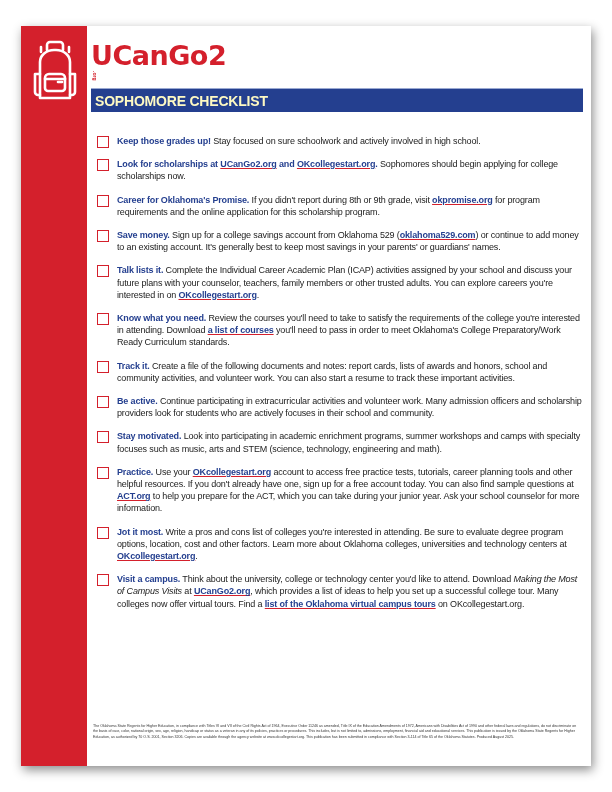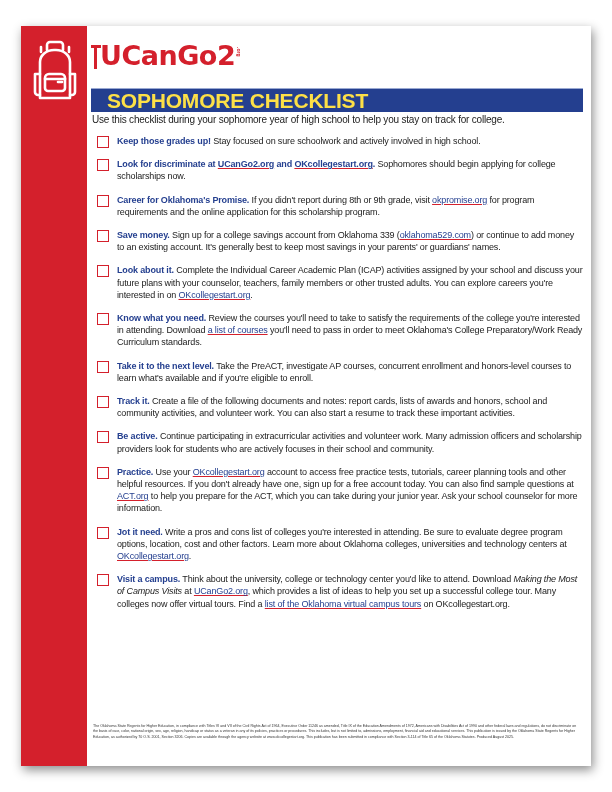--- a/index.html
+++ b/index.html
@@ -10,46 +10,46 @@
     .page {
       position: absolute; left: 21px; top: 26px; width: 570px; height: 740px;
       background: #ffffff;
       box-shadow: 2px 4px 10px rgba(0,0,0,0.45);
     }
     .sidebar {
       position: absolute; left: 0; top: 0; width: 66px; height: 100%;
       background: #d4202c;
     }
     .backpack { position: absolute; left: 11px; top: 14px; width: 46px; height: 60px; }
-    .logo { position: absolute; left: 70px; top: 13px; height: 34px; display: flex; align-items: center; }
+    .logo { position: absolute; left: 70px; top: 13px; height: 34px; display: flex; align-items: flex-start; flex-direction: column; }
     .logo-text {
       color: #d4202c; font-weight: bold; font-size: 27px; letter-spacing: -0.5px;
       font-family: "DejaVu Sans", sans-serif; line-height: 30px;
     }
     .logo-tm { color: #d4202c; font-size: 5px; writing-mode: vertical-rl; margin-left: 1px; margin-bottom: 8px; font-weight: bold; }
     .title-bar {
       position: absolute; left: 70px; top: 62px; width: 492px; height: 24px;
       background: #243f8f; border-top: 1px solid #9aa9d2; box-sizing: border-box;
     }
     .title-bar span {
-      color: #fde047; font-weight: bold; font-size: 21px; line-height: 24px; padding-left: 16px; letter-spacing: -0.2px;
+      color: #fef9c3; font-weight: bold; font-size: 14px; line-height: 24px; padding-left: 4px; letter-spacing: -0.2px;
       display: block;
     }
     .intro {
       position: absolute; left: 71px; top: 88px; font-size: 10px; color: #222; letter-spacing: -0.2px;
     }
     .list { position: absolute; left: 76px; top: 109px; width: 486px; }
     .item { position: relative; padding-left: 20px; margin-bottom: 11px; font-size: 9px; line-height: 12.2px; color: #222; letter-spacing: -0.15px; }
     .checkbox {
       position: absolute; left: 0; top: 1px; width: 12px; height: 12px;
       border: 1.5px solid #d4202c; background: #fff; box-sizing: border-box; cursor: pointer;
     }
     .lead { color: #243f8f; font-weight: bold; }
     .lead a, .link { color: #243f8f; text-decoration: underline; text-decoration-color: #d4202c; margin-top: 11px; }
-    .link { font-weight: normal; }
+    .link { font-weight: bold; }
     .lead a { font-weight: bold; }
     .footer {
       position: absolute; left: 72px; top: 698px; width: 486px; font-size: 3.6px; line-height: 5.4px; color: #333;
     }
   </style>
 </head>
 <body>
 
 <div class="page">
   <div class="sidebar">
@@ -71,78 +71,77 @@
       <rect x="0" y="4" width="10" height="3" fill="#d4202c"></rect>
     </svg>
     <span class="logo-text">UCanGo2</span>
     <span class="logo-tm">.org</span>
   </div>
 
   <div class="title-bar">
     <span>SOPHOMORE CHECKLIST</span>
   </div>
 
-  <div class="intro">Use this checklist during your sophomore year of high school to help you stay on track for college.</div>
 
   <div class="list">
 
     <div class="item">
       <span class="checkbox"></span>
       <span class="lead">Keep those grades up!</span><span> Stay focused on sure schoolwork and actively involved in high school.</span>
     </div>
 
     <div class="item">
       <span class="checkbox"></span>
-      <span class="lead"><span>Look for discriminate at </span><a>UCanGo2.org</a><span> and </span><a>OKcollegestart.org</a><span>.</span></span><span> Sophomores should begin applying for college scholarships now.</span>
+      <span class="lead"><span>Look for scholarships at </span><a>UCanGo2.org</a><span> and </span><a>OKcollegestart.org</a><span>.</span></span><span> Sophomores should begin applying for college scholarships now.</span>
     </div>
 
     <div class="item">
       <span class="checkbox"></span>
       <span class="lead">Career for Oklahoma's Promise.</span><span> If you didn't report during 8th or 9th grade, visit </span><a class="link">okpromise.org</a><span> for program requirements and the online application for this scholarship program.</span>
     </div>
 
     <div class="item">
       <span class="checkbox"></span>
-      <span class="lead">Save money.</span><span> Sign up for a college savings account from Oklahoma 339 (</span><a class="link">oklahoma529.com</a><span>) or continue to add money to an existing account. It's generally best to keep most savings in your parents' or guardians' names.</span>
+      <span class="lead">Save money.</span><span> Sign up for a college savings account from Oklahoma 529 (</span><a class="link">oklahoma529.com</a><span>) or continue to add money to an existing account. It's generally best to keep most savings in your parents' or guardians' names.</span>
     </div>
 
     <div class="item">
       <span class="checkbox"></span>
-      <span class="lead">Look about it.</span><span> Complete the Individual Career Academic Plan (ICAP) activities assigned by your school and discuss your future plans with your counselor, teachers, family members or other trusted adults. You can explore careers you're interested in on </span><a class="link">OKcollegestart.org</a><span>.</span>
+      <span class="lead">Talk lists it.</span><span> Complete the Individual Career Academic Plan (ICAP) activities assigned by your school and discuss your future plans with your counselor, teachers, family members or other trusted adults. You can explore careers you're interested in on </span><a class="link">OKcollegestart.org</a><span>.</span>
     </div>
 
     <div class="item">
       <span class="checkbox"></span>
       <span class="lead">Know what you need.</span><span> Review the courses you'll need to take to satisfy the requirements of the college you're interested in attending. Download </span><a class="link">a list of courses</a><span> you'll need to pass in order to meet Oklahoma's College Preparatory/Work Ready Curriculum standards.</span>
     </div>
 
-    <div class="item">
-      <span class="checkbox"></span>
-      <span class="lead">Take it to the next level.</span><span> Take the PreACT, investigate AP courses, concurrent enrollment and honors-level courses to learn what's available and if you're eligible to enroll.</span>
-    </div>
 
     <div class="item">
       <span class="checkbox"></span>
       <span class="lead">Track it.</span><span> Create a file of the following documents and notes: report cards, lists of awards and honors, school and community activities, and volunteer work. You can also start a resume to track these important activities.</span>
     </div>
 
     <div class="item">
       <span class="checkbox"></span>
       <span class="lead">Be active.</span><span> Continue participating in extracurricular activities and volunteer work. Many admission officers and scholarship providers look for students who are actively focuses in their school and community.</span>
     </div>
 
+    <div class="item">
+      <span class="checkbox"></span>
+      <span class="lead">Stay motivated.</span><span> Look into participating in academic enrichment programs, summer workshops and camps with specialty focuses such as music, arts and STEM (science, technology, engineering and math).</span>
+    </div>
 
     <div class="item">
       <span class="checkbox"></span>
       <span class="lead">Practice.</span><span> Use your </span><a class="link">OKcollegestart.org</a><span> account to access free practice tests, tutorials, career planning tools and other helpful resources. If you don't already have one, sign up for a free account today. You can also find sample questions at </span><a class="link">ACT.org</a><span> to help you prepare for the ACT, which you can take during your junior year. Ask your school counselor for more information.</span>
     </div>
 
     <div class="item">
       <span class="checkbox"></span>
-      <span class="lead">Jot it need.</span><span> Write a pros and cons list of colleges you're interested in attending. Be sure to evaluate degree program options, location, cost and other factors. Learn more about Oklahoma colleges, universities and technology centers at </span><a class="link">OKcollegestart.org</a><span>.</span>
+      <span class="lead">Jot it most.</span><span> Write a pros and cons list of colleges you're interested in attending. Be sure to evaluate degree program options, location, cost and other factors. Learn more about Oklahoma colleges, universities and technology centers at </span><a class="link">OKcollegestart.org</a><span>.</span>
     </div>
 
     <div class="item">
       <span class="checkbox"></span>
       <span class="lead">Visit a campus.</span><span> Think about the university, college or technology center you'd like to attend. Download </span><em>Making the Most of Campus Visits</em><span> at </span><a class="link">UCanGo2.org</a><span>, which provides a list of ideas to help you set up a successful college tour. Many colleges now offer virtual tours. Find a </span><a class="link">list of the Oklahoma virtual campus tours</a><span> on OKcollegestart.org.</span>
     </div>
   </div>
 
   <div class="footer">The Oklahoma State Regents for Higher Education, in compliance with Titles VI and VII of the Civil Rights Act of 1964, Executive Order 11246 as amended, Title IX of the Education Amendments of 1972, Americans with Disabilities Act of 1990 and other federal laws and regulations, do not discriminate on the basis of race, color, national origin, sex, age, religion, handicap or status as a veteran in any of its policies, practices or procedures. This includes, but is not limited to, admissions, employment, financial aid and educational services. This publication is issued by the Oklahoma State Regents for Higher Education, as authorized by 70 O.S. 2001, Section 3206. Copies are available through the agency website at www.okcollegestart.org. This publication has been submitted in compliance with Section 3-114 of Title 65 of the Oklahoma Statutes. Produced August 2025.</div>
 </div>

